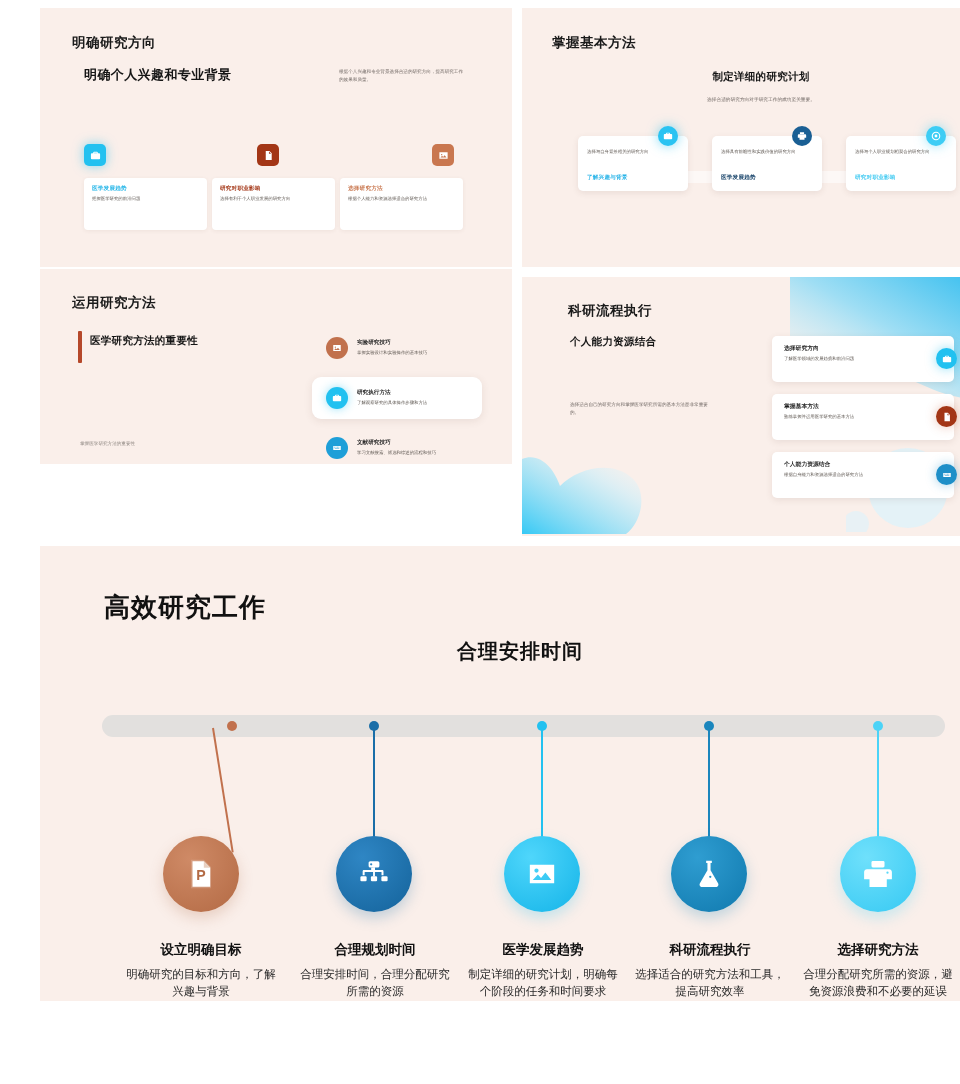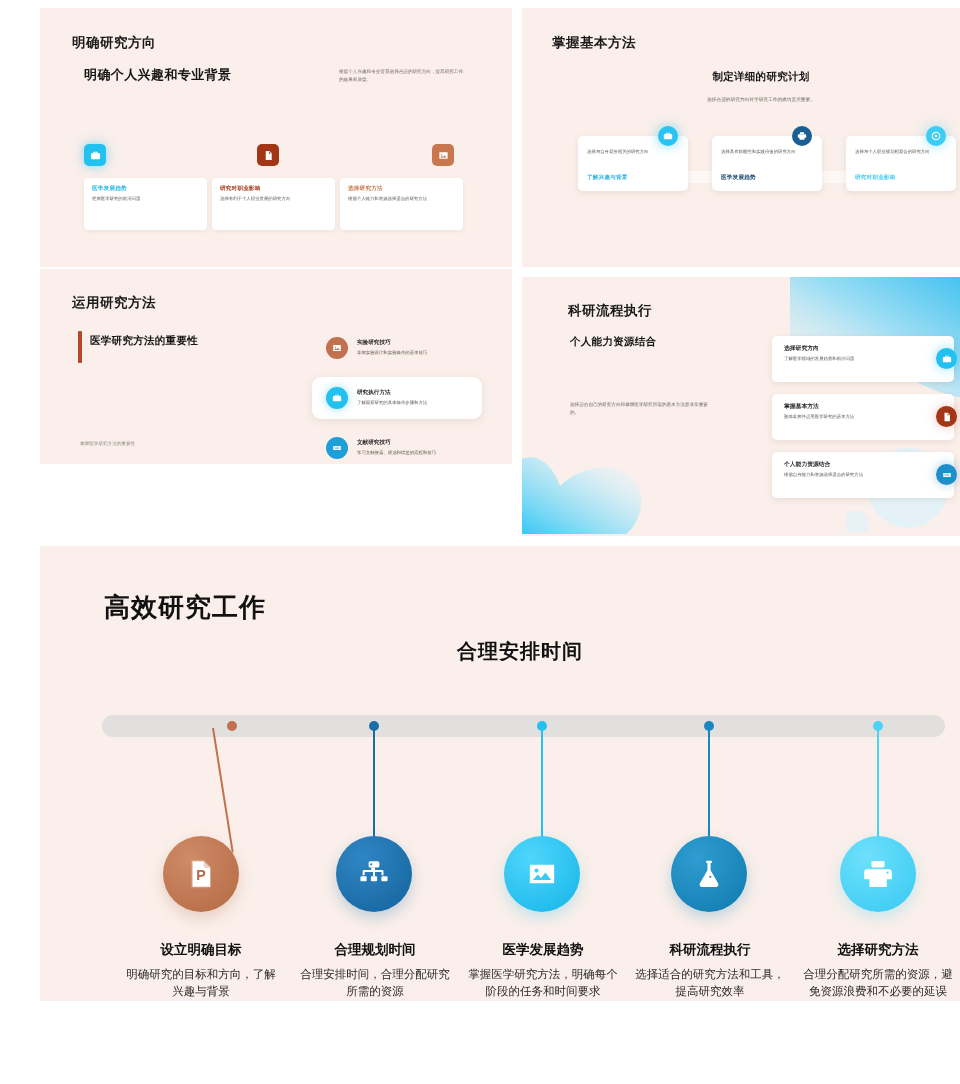--- a/index.html
+++ b/index.html
@@ -353,21 +353,21 @@
     <div class="tl-node">
       <div class="tl-dot" style="left:497px;top:175px;background:#22c1f0"></div>
       <div class="tl-line" style="left:501px;top:182px;height:124px;background:#22c1f0;"></div>
       <div class="tl-circle" style="left:464px;top:290px;background:radial-gradient(circle at 35% 28%, #4fd6fb, #14b4e8);box-shadow:0 6px 14px rgba(34,193,240,.25)">
         <svg viewBox="0 0 24 24">
             <path d="M3.4 5.4h17.2v13.2H3.4V5.4zm2.1 10.9h13l-4.1-5.3-3.1 3.9-2.2-2.6-3.6 4zM8.1 8.1a1.5 1.5 0 1 0 0 3 1.5 1.5 0 0 0 0-3z"></path>
           </svg>
       </div>
       <div class="tl-label" style="left:423px;top:395px">
         <div class="t">医学发展趋势</div>
-        <div class="d">掌握医学研究方法，明确每个阶段的任务和时间要求</div>
+        <div class="d">制定详细的研究计划，明确每个阶段的任务和时间要求</div>
       </div>
     </div>
 
     <div class="tl-node">
       <div class="tl-dot" style="left:664px;top:175px;background:#1a86bd"></div>
       <div class="tl-line" style="left:668px;top:182px;height:124px;background:#1a86bd;"></div>
       <div class="tl-circle" style="left:631px;top:290px;background:radial-gradient(circle at 35% 28%, #2f9dd1, #1079ae);box-shadow:0 6px 14px rgba(26,134,189,.25)">
         <svg viewBox="0 0 24 24">
             <path d="M10 2.6h4v1.6h-.9v5.1l5.3 9.2c.7 1.2-.1 2.7-1.5 2.7H7.1c-1.4 0-2.2-1.5-1.5-2.7l5.3-9.2V4.2H10V2.6zm2.9 10.6a.8.8 0 1 0 0 1.6.8.8 0 0 0 0-1.6z"></path>
           </svg>

